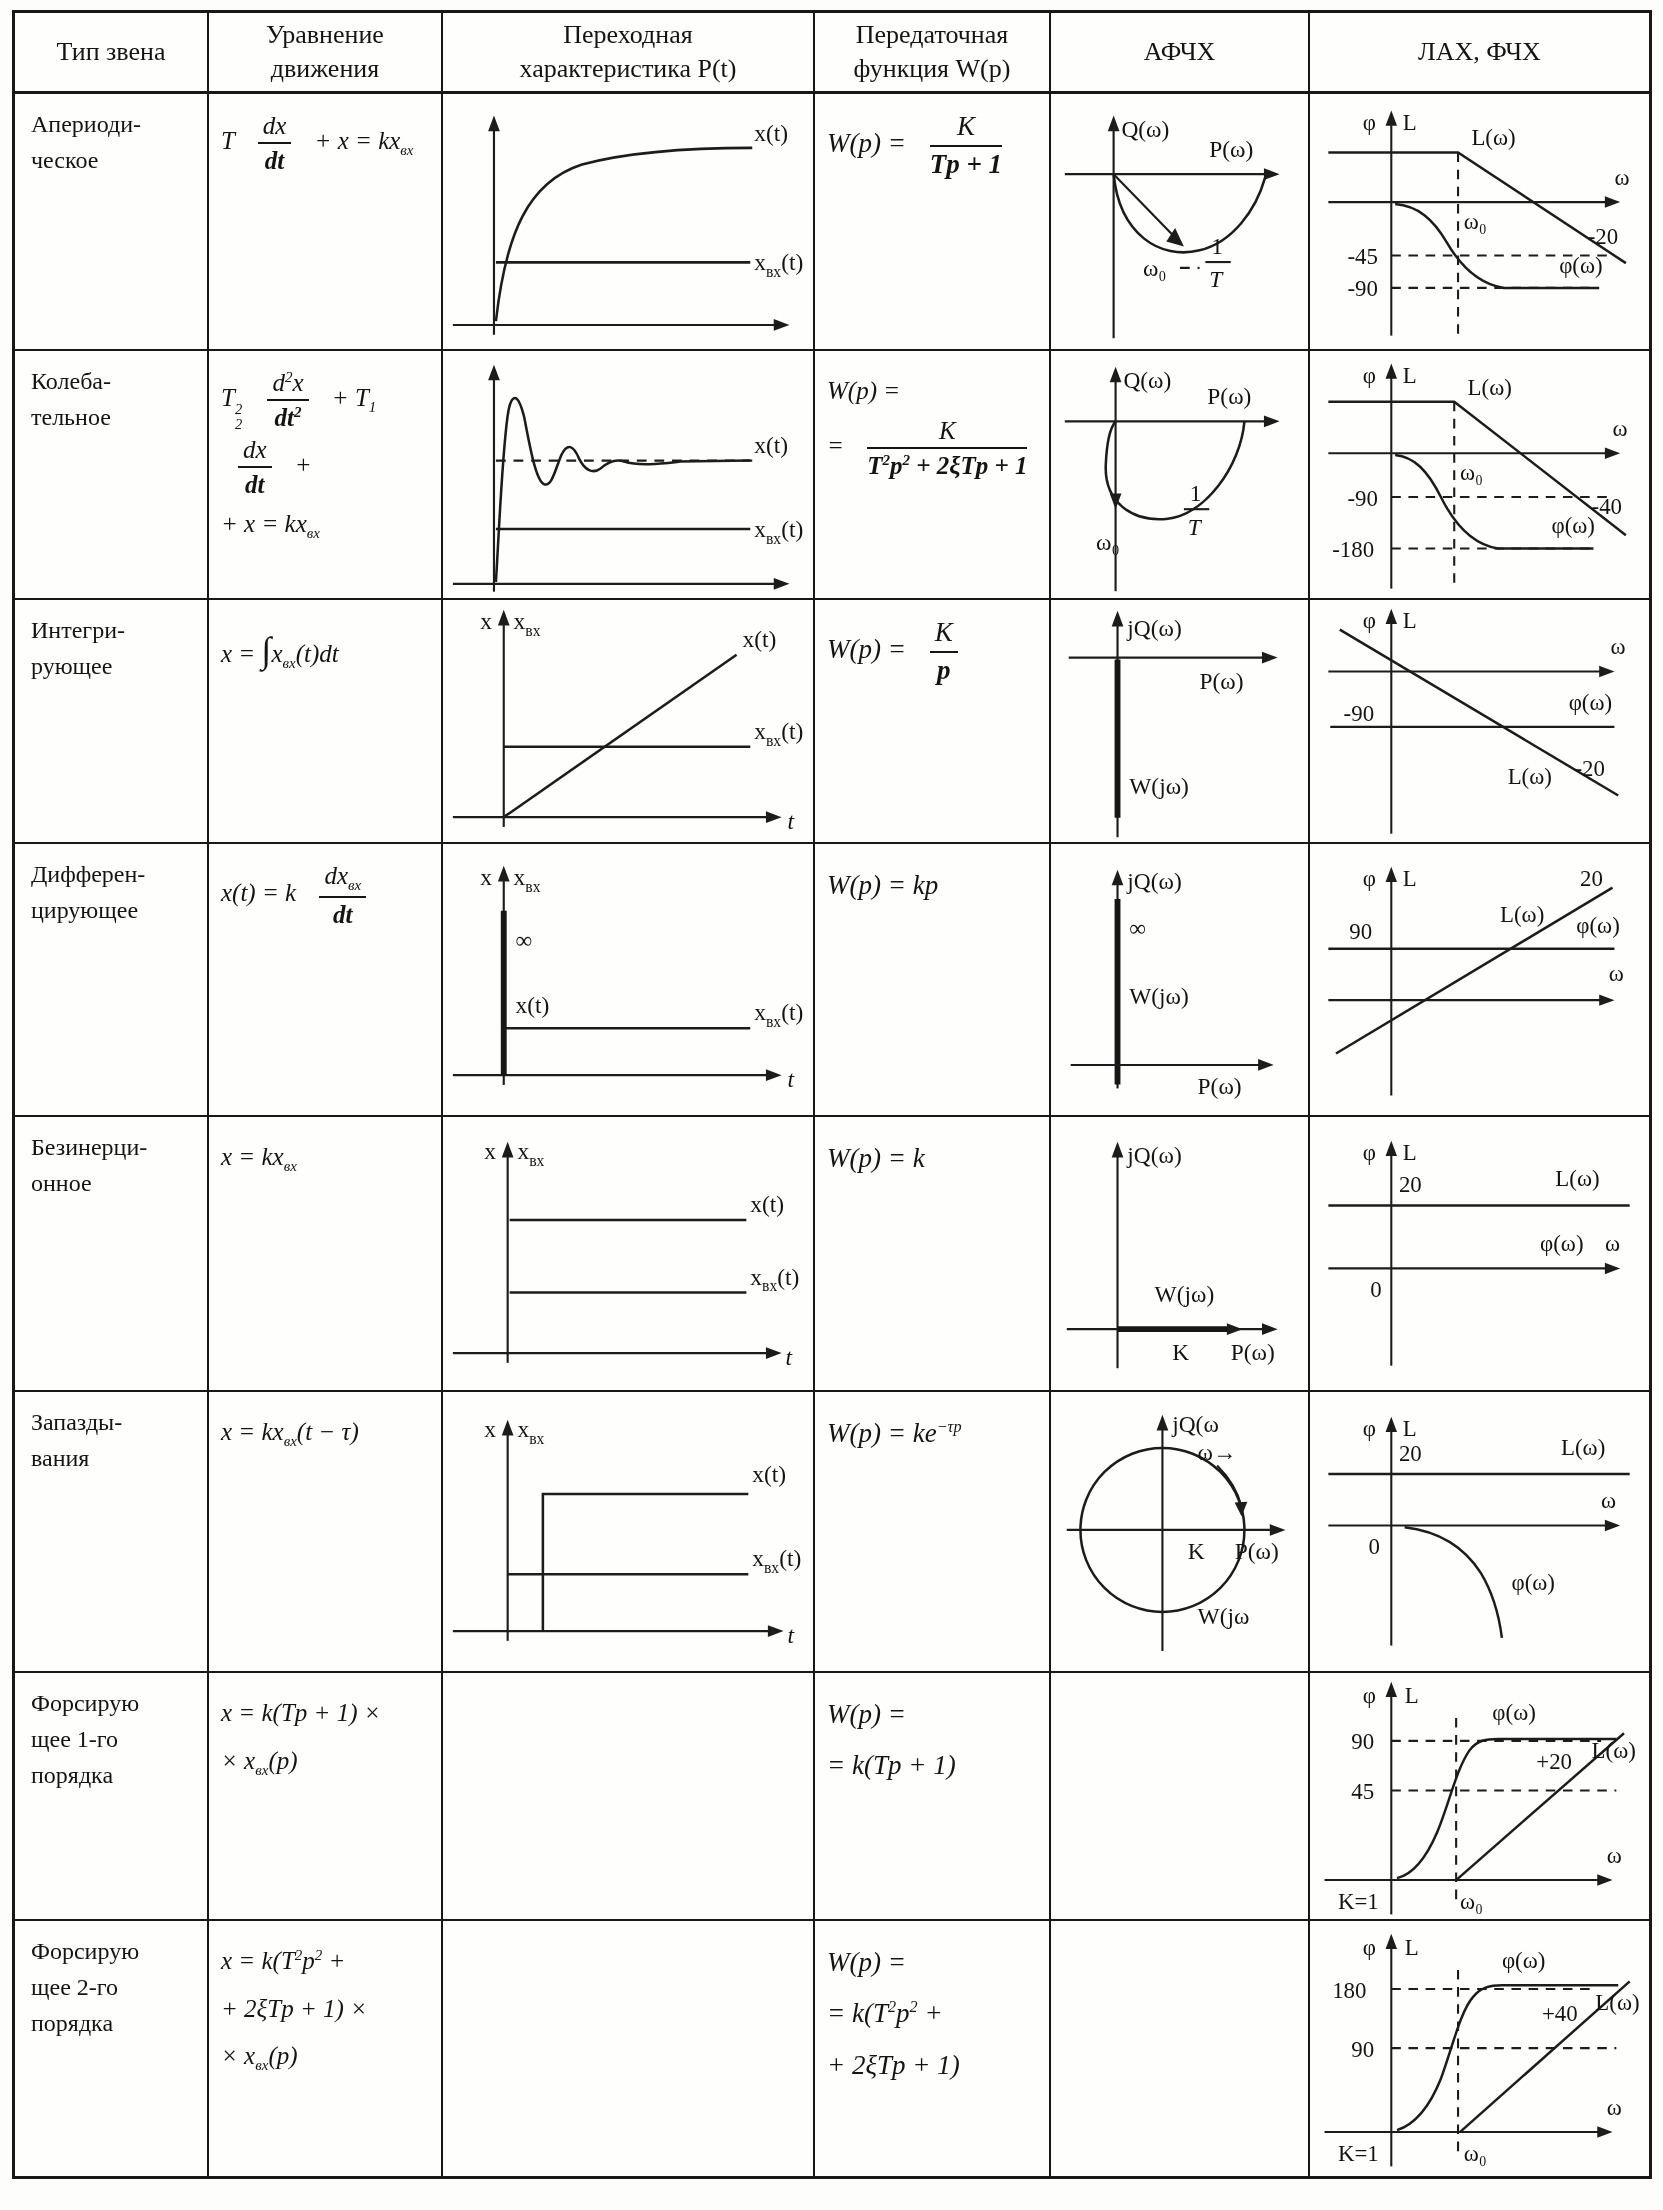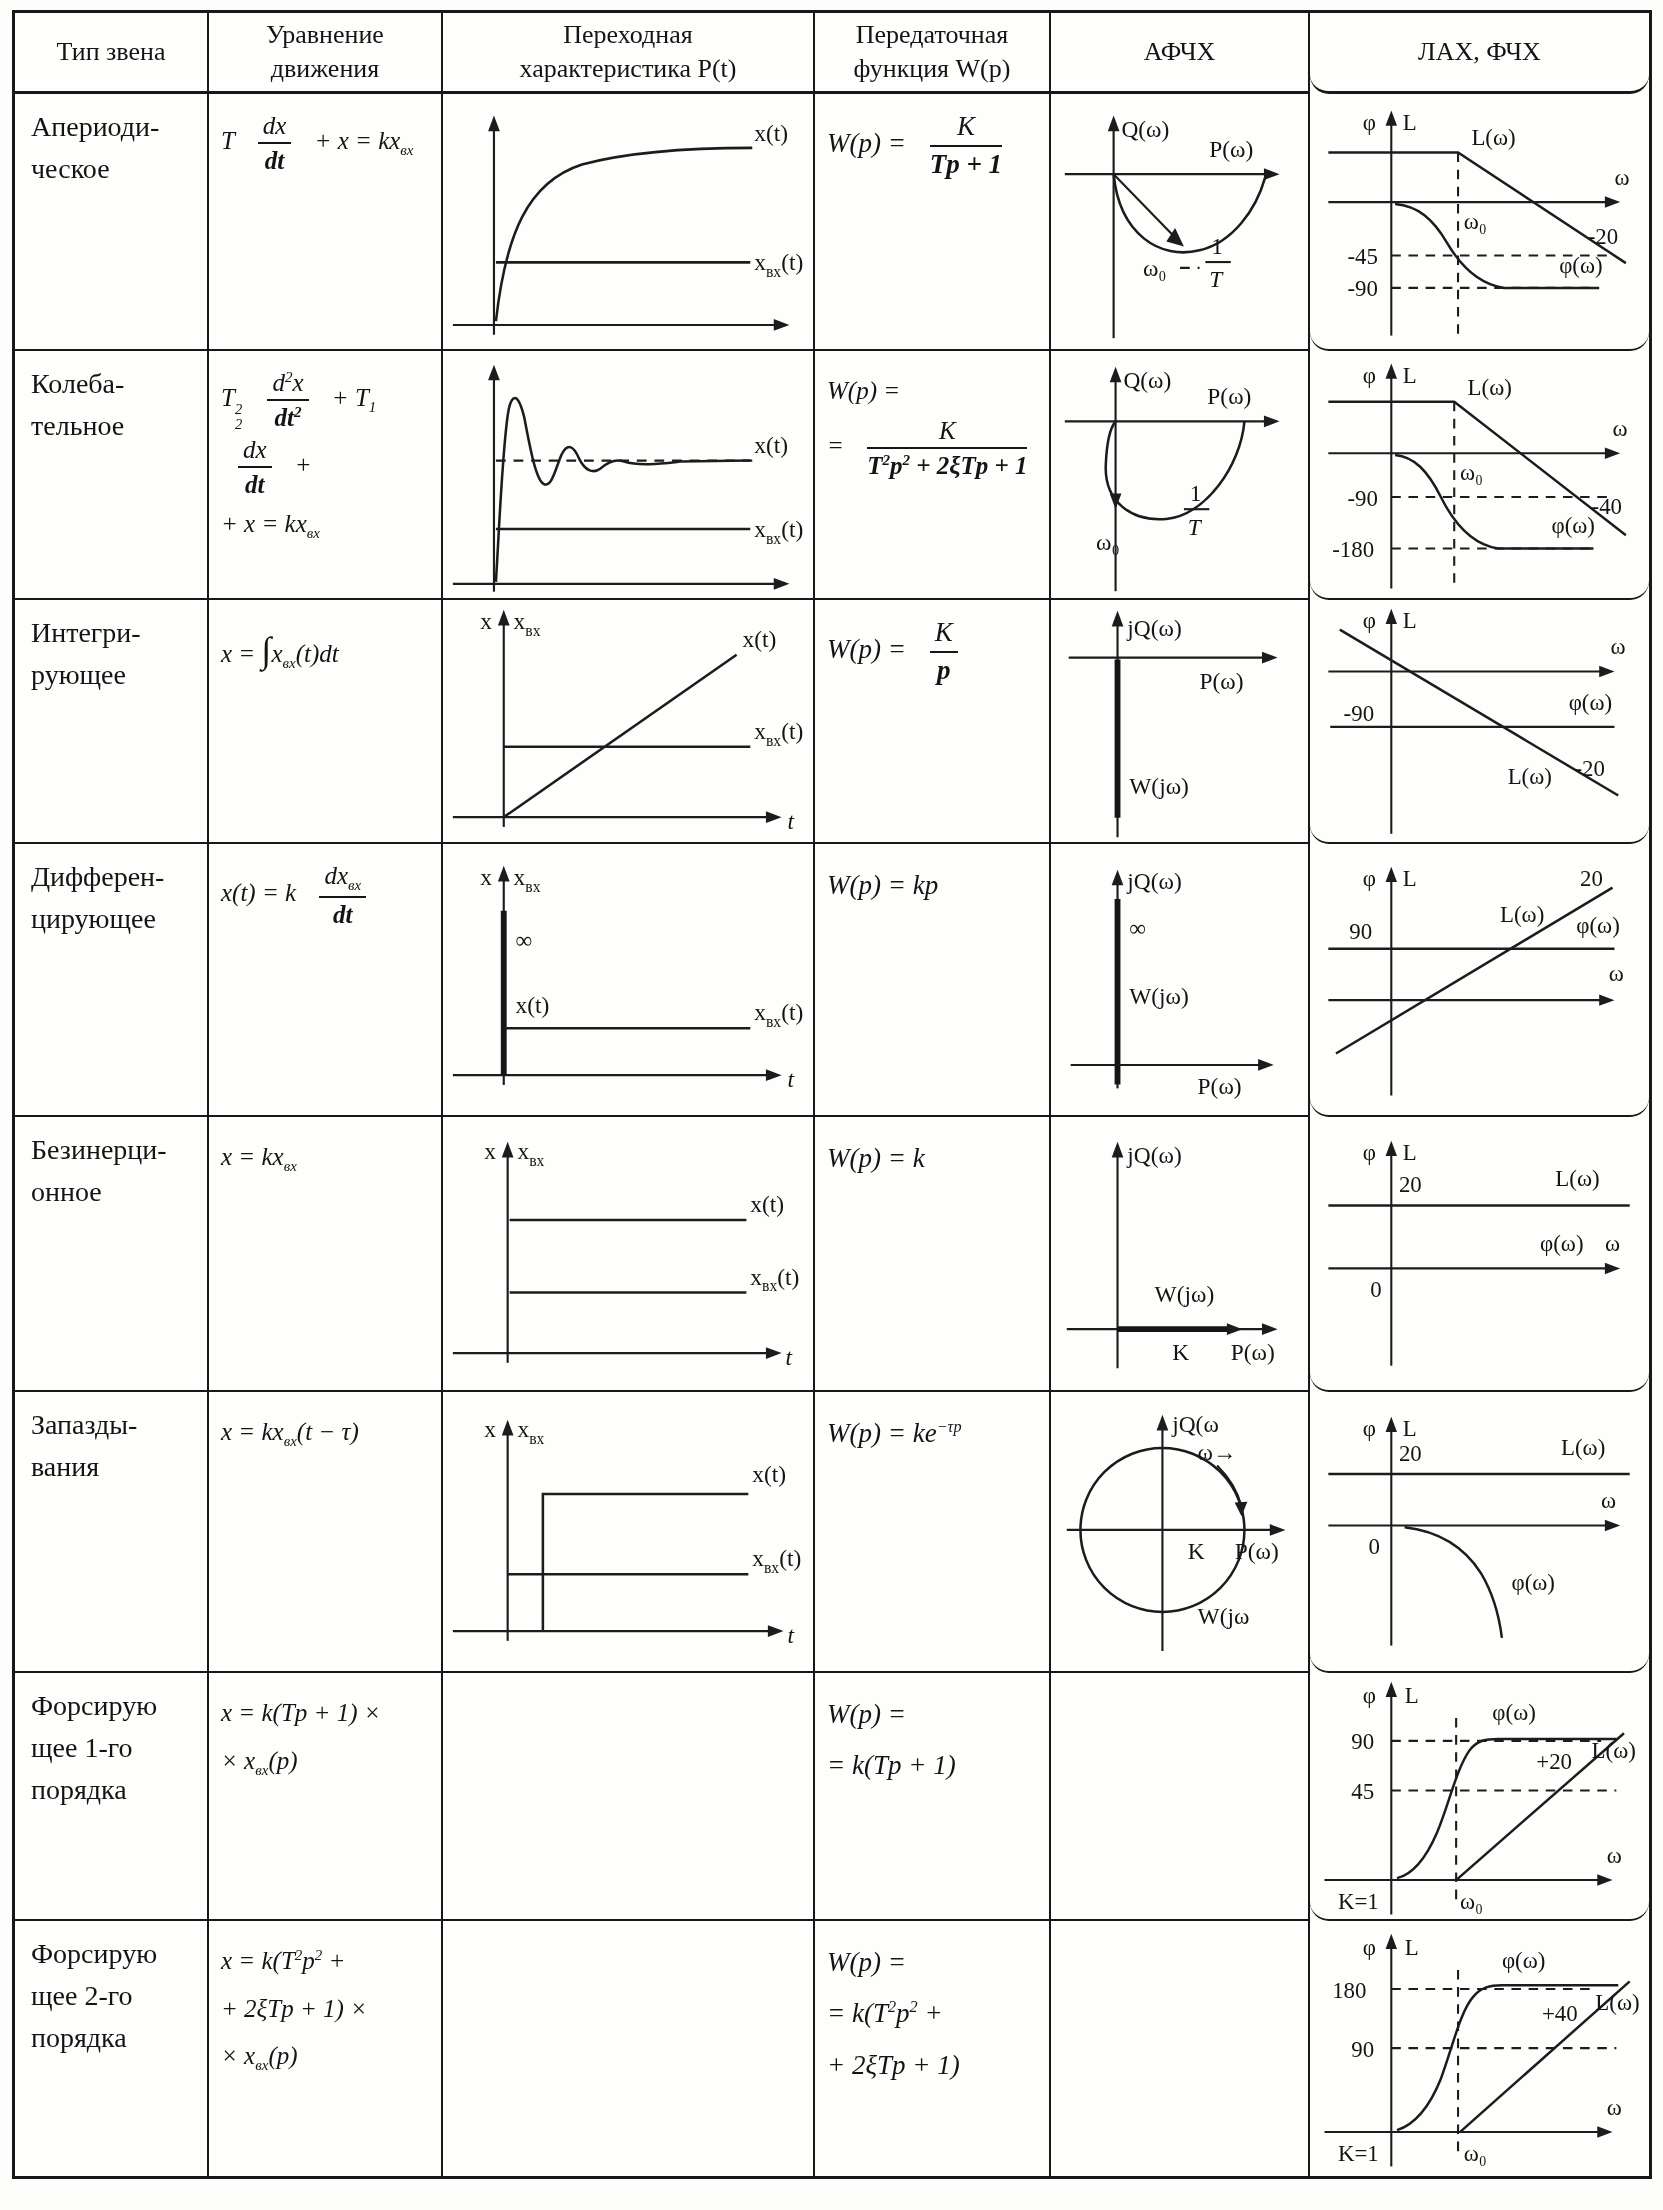--- a/index.html
+++ b/index.html
@@ -4,25 +4,25 @@
 <style>
   html,body{margin:0;padding:0;background:#fdfdfb;}
   body{width:1663px;height:2211px;overflow:hidden;position:relative;
        font-family:"Liberation Serif",serif;color:#141414;}
   .tbl{position:absolute;left:12px;top:10px;display:grid;
        grid-template-columns:194px 234px 372px 236px 259px 339px;
        grid-template-rows:81px 257px 249px 244px 273px 275px 281px 248px 255px;
        border:3px solid #181818;background:#fefefc;}
   .cell{border-right:2px solid #181818;border-bottom:2px solid #181818;
         position:relative;overflow:hidden;}
-  .last{border-right:none;border-radius:19px;}
+  .last{border-right:none;}
   .bot{border-bottom:none;}
   .hdr{display:flex;align-items:center;justify-content:center;text-align:center;
        font-size:26px;line-height:1.3;border-bottom-width:3px;padding:2px 4px;}
-  .tname{font-size:28px;line-height:1.5;padding:12px 6px 0 16px;}
+  .tname{font-size:24px;line-height:1.5;padding:12px 6px 0 16px;}
   .eqc{padding:16px 4px 0 12px;}
   .eq{font-size:25px;font-style:italic;line-height:1.9;}
   .eq4{font-size:27px;}
   .eq sup,.eq sub{font-size:0.6em;font-style:italic;}
   .frac{display:inline-block;text-align:center;vertical-align:middle;margin:0 17px;}
   .frac .num{display:block;border-bottom:2px solid #161616;padding:0 5px 1px;line-height:1.25;}
   .frac .den{display:block;padding-top:1px;line-height:1.25;font-weight:bold;}
   .ss{display:inline-flex;flex-direction:column;font-size:0.58em;line-height:1.05;
       vertical-align:-0.55em;margin-right:2px;}
   .big{font-size:1.45em;font-style:normal;}

